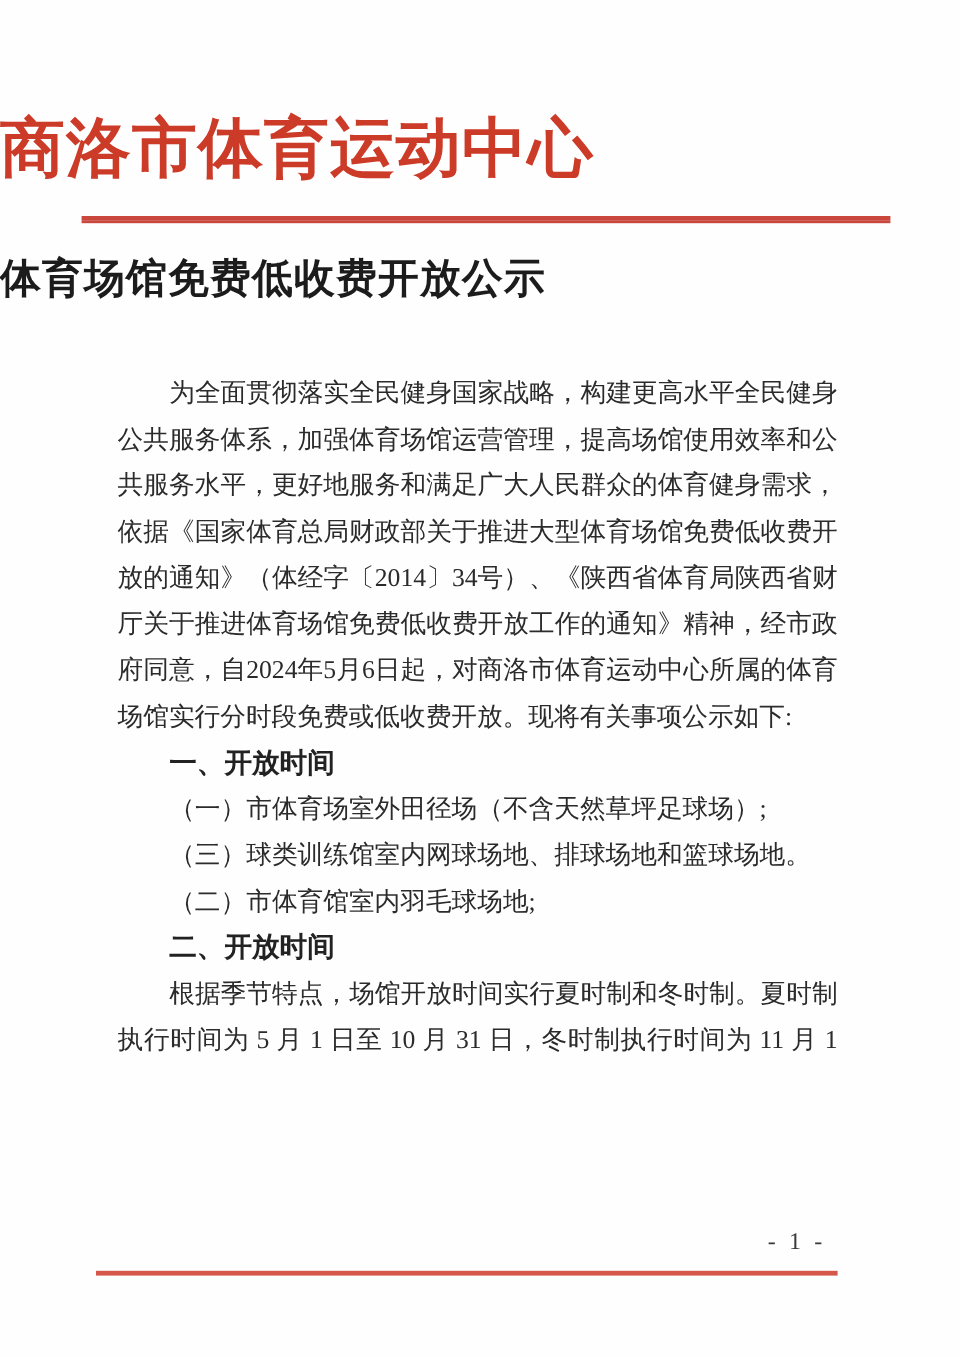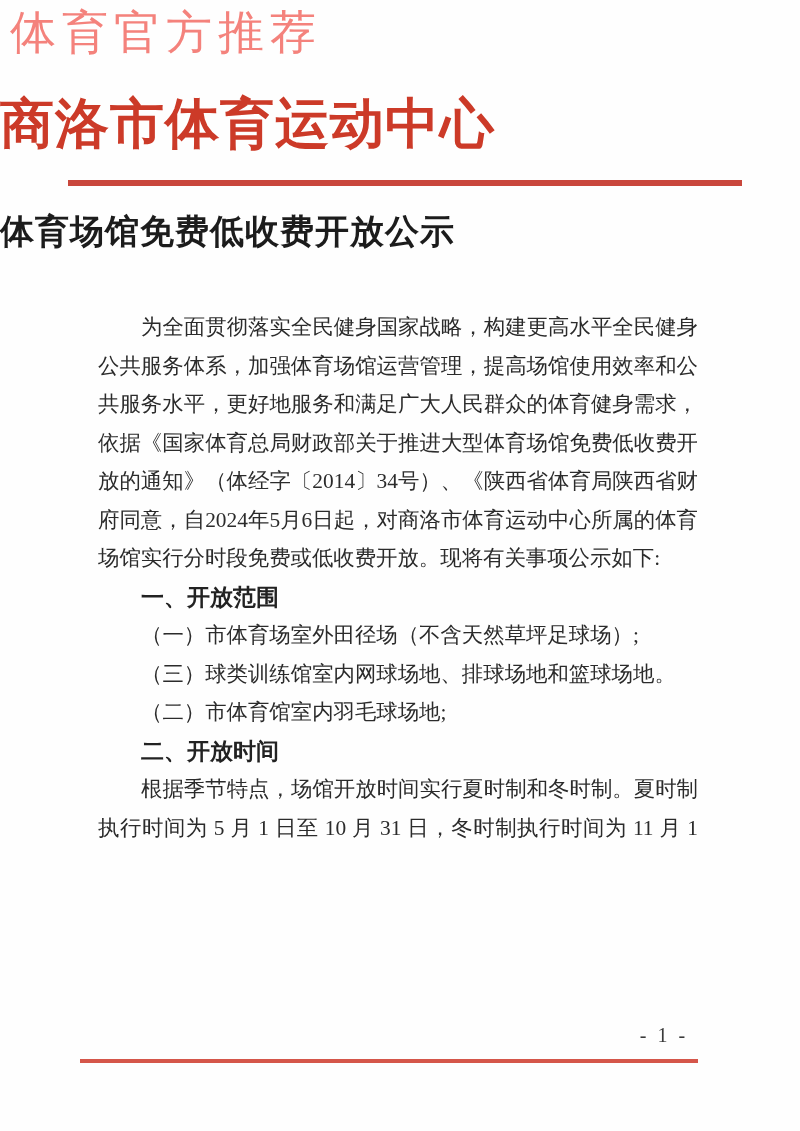--- a/index.html
+++ b/index.html
@@ -101,37 +101,37 @@
     width: 618px;
     height: 4px;
     background: #d5564a;
   }
 </style>
 </head>
 <body>
 
 <div class="page">
 
-  <div class="watermark">体育官方推荐</div>
 
   <div class="org-title">商洛市体育运动中心</div>
 
   <div class="red-rule"></div>
 
   <h1 class="doc-title">体育场馆免费低收费开放公示</h1>
 
   <div class="body-text">
     <div class="ln indent just">为全面贯彻落实全民健身国家战略，构建更高水平全民健身</div>
     <div class="ln just">公共服务体系，加强体育场馆运营管理，提高场馆使用效率和公</div>
     <div class="ln just">共服务水平，更好地服务和满足广大人民群众的体育健身需求，</div>
     <div class="ln just">依据《国家体育总局财政部关于推进大型体育场馆免费低收费开</div>
     <div class="ln just">放的通知》（体经字〔2014〕34号）、《陕西省体育局陕西省财政</div>
+    <div class="ln just">厅关于推进体育场馆免费低收费开放工作的通知》精神，经市政</div>
     <div class="ln just">府同意，自2024年5月6日起，对商洛市体育运动中心所属的体育</div>
     <div class="ln">场馆实行分时段免费或低收费开放。现将有关事项公示如下:</div>
-    <div class="ln indent heading">一、开放范围</div>
+    <div class="ln indent heading">一、开放时间</div>
     <div class="ln indent">（一）市体育场室外田径场（不含天然草坪足球场）;</div>
     <div class="ln indent">（三）球类训练馆室内网球场地、排球场地和篮球场地。</div>
     <div class="ln indent">（二）市体育馆室内羽毛球场地;</div>
     <div class="ln indent heading">二、开放时间</div>
     <div class="ln indent just">根据季节特点，场馆开放时间实行夏时制和冬时制。夏时制</div>
     <div class="ln just">执行时间为 5 月 1 日至 10 月 31 日，冬时制执行时间为 11 月 1</div>
   </div>
 
   <div class="page-number">- 1 -</div>
 

